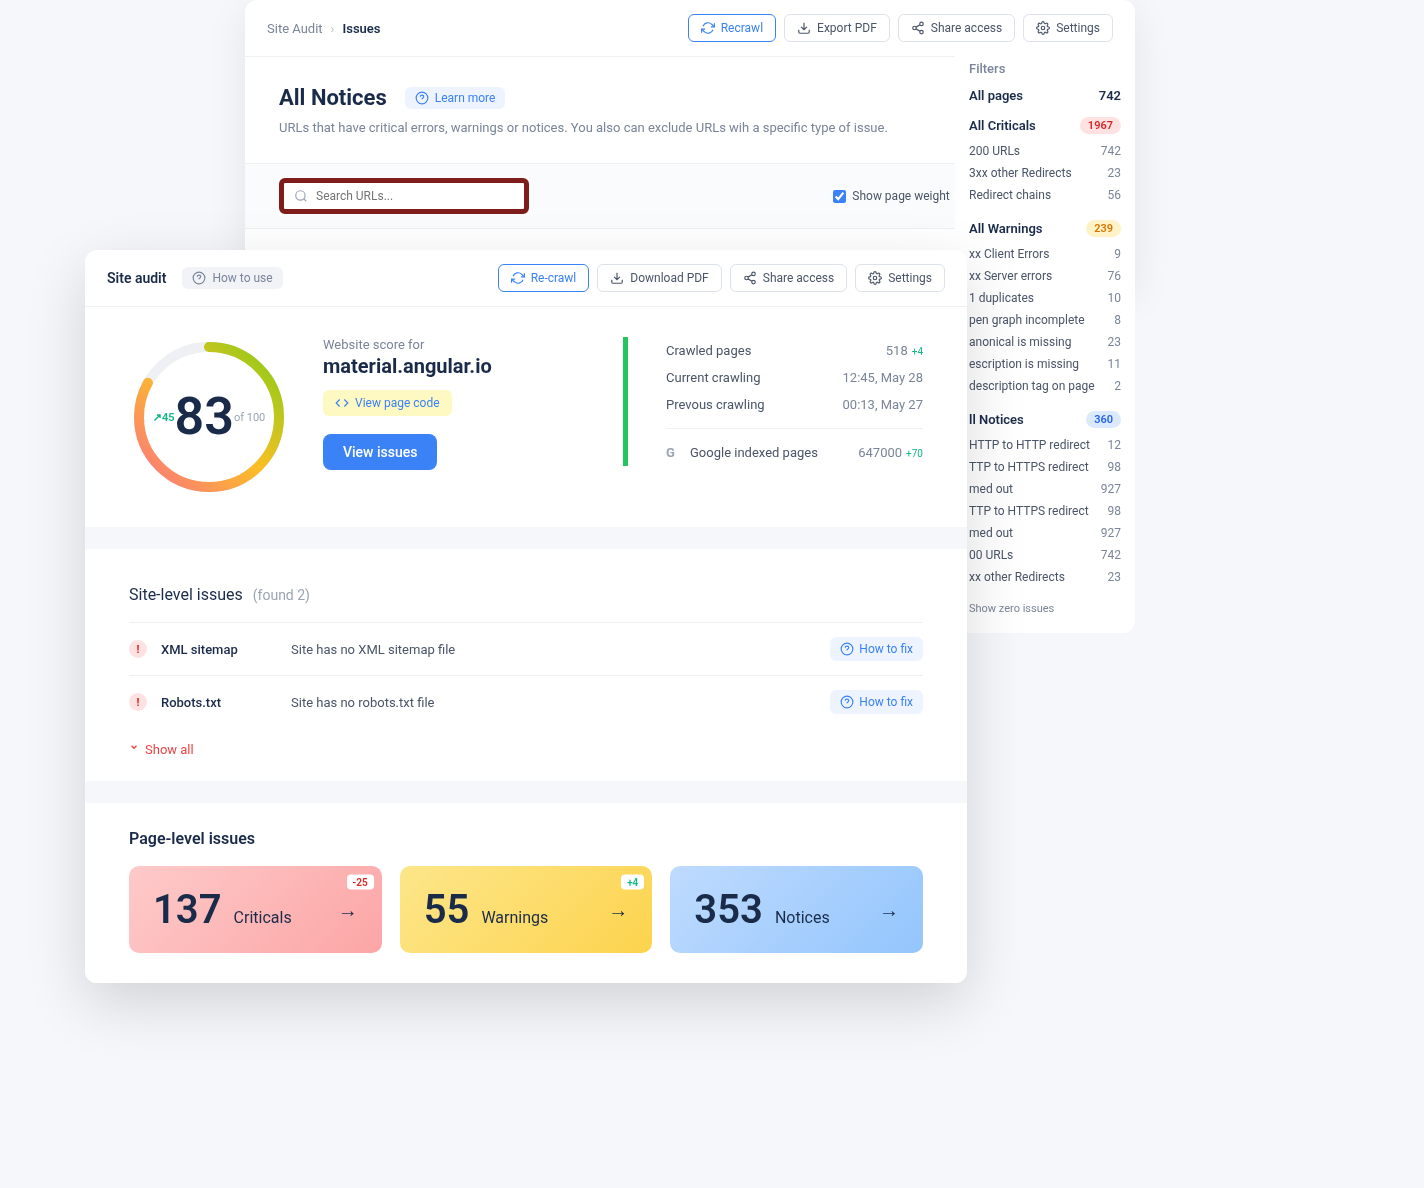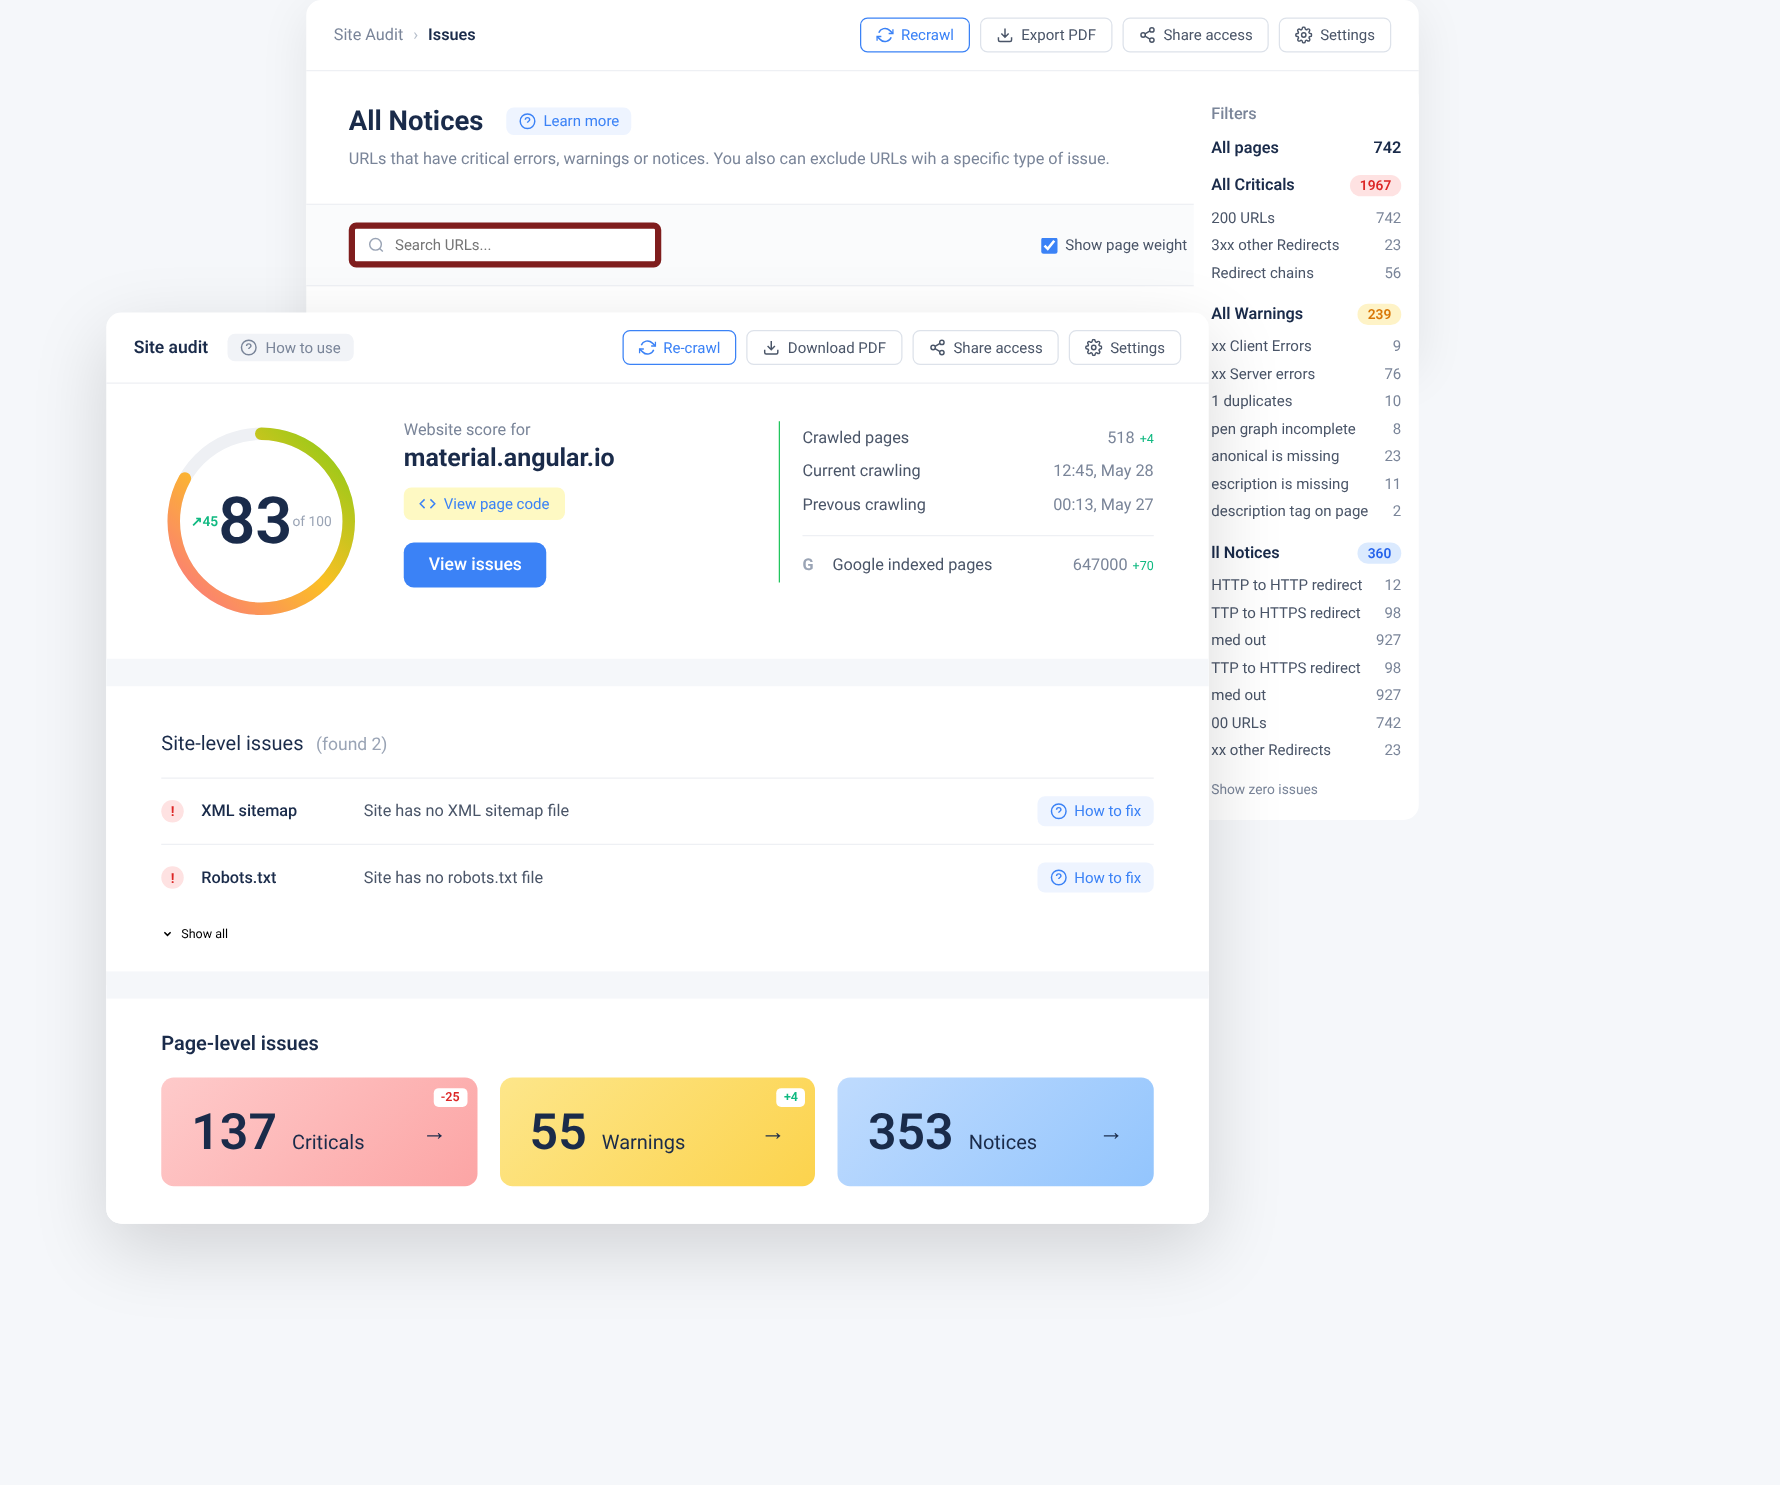--- a/index.html
+++ b/index.html
@@ -22,21 +22,21 @@
 .subt{color:#7a8599;font-size:13px;margin-top:10px}
 .toolbar{display:flex;align-items:center;justify-content:space-between;padding:14px 34px;border-top:1px solid #eef0f4;border-bottom:1px solid #eef0f4;background:#fafbfc}
 .search{display:flex;align-items:center;gap:8px;border:5px solid #7f1d1d;border-radius:6px;padding:6px 10px;background:#fff;width:250px}
 .search input{border:none;outline:none;font-size:12px;color:#4a5568;flex:1}
 .ck{display:flex;align-items:center;gap:6px;font-size:12px;color:#4a5568}
 .ck input{accent-color:#3b82f6}
 .export{display:flex;align-items:center}
 .export .btn{border-radius:6px 0 0 6px}
 .export .dd{border:1px solid #dde2ea;border-left:none;border-radius:0 6px 6px 0;padding:6px 8px;background:#fff;cursor:pointer}
 .urlrow{display:flex;align-items:center;justify-content:space-between;padding:16px 34px;font-size:13px;color:#4a5568}
-.filters{position:absolute;left:955px;top:66px;width:180px;background:#fff;border-radius:0 12px 12px 0;padding:18px 14px;z-index:5}
+.filters{position:absolute;left:955px;top:43px;width:180px;background:#fff;border-radius:0 12px 12px 0;padding:18px 14px;z-index:5}
 .filters h4{font-size:13px;color:#7a8599;font-weight:500;margin-bottom:12px}
 .fgroup{margin-bottom:14px}
 .fhead{display:flex;justify-content:space-between;align-items:center;font-size:13px;font-weight:600;color:#1a2b4a;margin-bottom:6px}
 .badge{font-size:11px;padding:2px 8px;border-radius:10px;font-weight:600}
 .badge.red{background:#fee2e2;color:#dc2626}
 .badge.yel{background:#fef3c7;color:#d97706}
 .badge.blue{background:#dbeafe;color:#2563eb}
 .frow{display:flex;justify-content:space-between;font-size:12px;color:#4a5568;padding:4px 0}
 .frow .c{color:#7a8599}
 .showzero{font-size:11px;color:#7a8599;margin-top:4px}
@@ -45,35 +45,35 @@
 .score-ring{position:relative;width:160px;height:160px}
 .score-ring svg{transform:rotate(-90deg)}
 .score-center{position:absolute;inset:0;display:flex;flex-direction:row;align-items:center;justify-content:center}
 .score-delta{color:#10b981;font-size:11px;font-weight:600}
 .score-num{font-size:52px;font-weight:600;color:#1a2b4a;line-height:1}
 .score-of{font-size:11px;color:#9aa4b5}
 .score-info{flex:1}
 .score-label{font-size:13px;color:#7a8599;margin-bottom:2px}
 .score-site{font-size:20px;font-weight:700;color:#1a2b4a;margin-bottom:12px}
 .code-btn{display:inline-flex;align-items:center;gap:6px;background:#fef9c3;color:#3b82f6;font-size:12px;padding:6px 12px;border-radius:6px;margin-bottom:18px}
-.stats{width:300px;border-left:1px solid #22c55e;padding-left:18px}
+.stats{width:300px;border-left:5px solid #22c55e;padding-left:38px}
 .stat{display:flex;justify-content:space-between;align-items:center;font-size:13px;color:#4a5568;padding:6px 0}
 .stat .v{color:#7a8599}
 .stat .plus{color:#10b981;font-size:10px;margin-left:4px}
 .stat .icon{width:16px;display:inline-block;color:#9aa4b5;margin-right:8px}
 .divider{height:1px;background:#eef0f4;margin:10px 0}
 .sect-hd{display:flex;align-items:baseline;gap:10px;margin:10px 0 18px}
 .sect-hd h3{font-size:16px;font-weight:400;color:#1a2b4a}
 .sect-hd .cnt{color:#9aa4b5;font-size:14px}
 .issue{display:flex;align-items:center;padding:14px 0;border-top:1px solid #eef0f4;font-size:13px}
 .issue .dot{width:18px;height:18px;border-radius:50%;background:#fee2e2;color:#dc2626;display:flex;align-items:center;justify-content:center;font-size:11px;font-weight:700;margin-right:14px}
 .issue .nm{width:130px;color:#1a2b4a;font-weight:500}
 .issue .desc{flex:1;color:#4a5568}
 .howfix{background:#eef4ff;color:#3b82f6;font-size:12px;padding:5px 10px;border-radius:6px;display:flex;align-items:center;gap:5px}
-.showall{color:#000000;font-size:10px;padding:14px 0;display:flex;align-items:flex-start;gap:6px}
+.showall{color:#ef4444;font-size:13px;padding:14px 0;display:flex;align-items:flex-start;gap:6px}
 .tiles{display:flex;gap:18px;margin-top:18px}
 .tile{flex:1;border-radius:10px;padding:20px 24px;display:flex;align-items:center;justify-content:space-between;position:relative}
 .tile.red{background:linear-gradient(135deg,#fecaca,#fca5a5)}
 .tile.yel{background:linear-gradient(135deg,#fde68a,#fcd34d)}
 .tile.blue{background:linear-gradient(135deg,#bfdbfe,#93c5fd)}
 .tile .big{font-size:40px;font-weight:600;color:#1a2b4a}
 .tile .lbl{font-size:16px;color:#1a2b4a;margin-left:12px}
 .tile .delta{position:absolute;top:16px;right:8px;transform:translateY(-50%);background:#fff;border-radius:4px;font-size:10px;padding:2px 6px;font-weight:600}
 .tile .delta.neg{color:#dc2626}
 .tile .delta.pos{color:#10b981}

